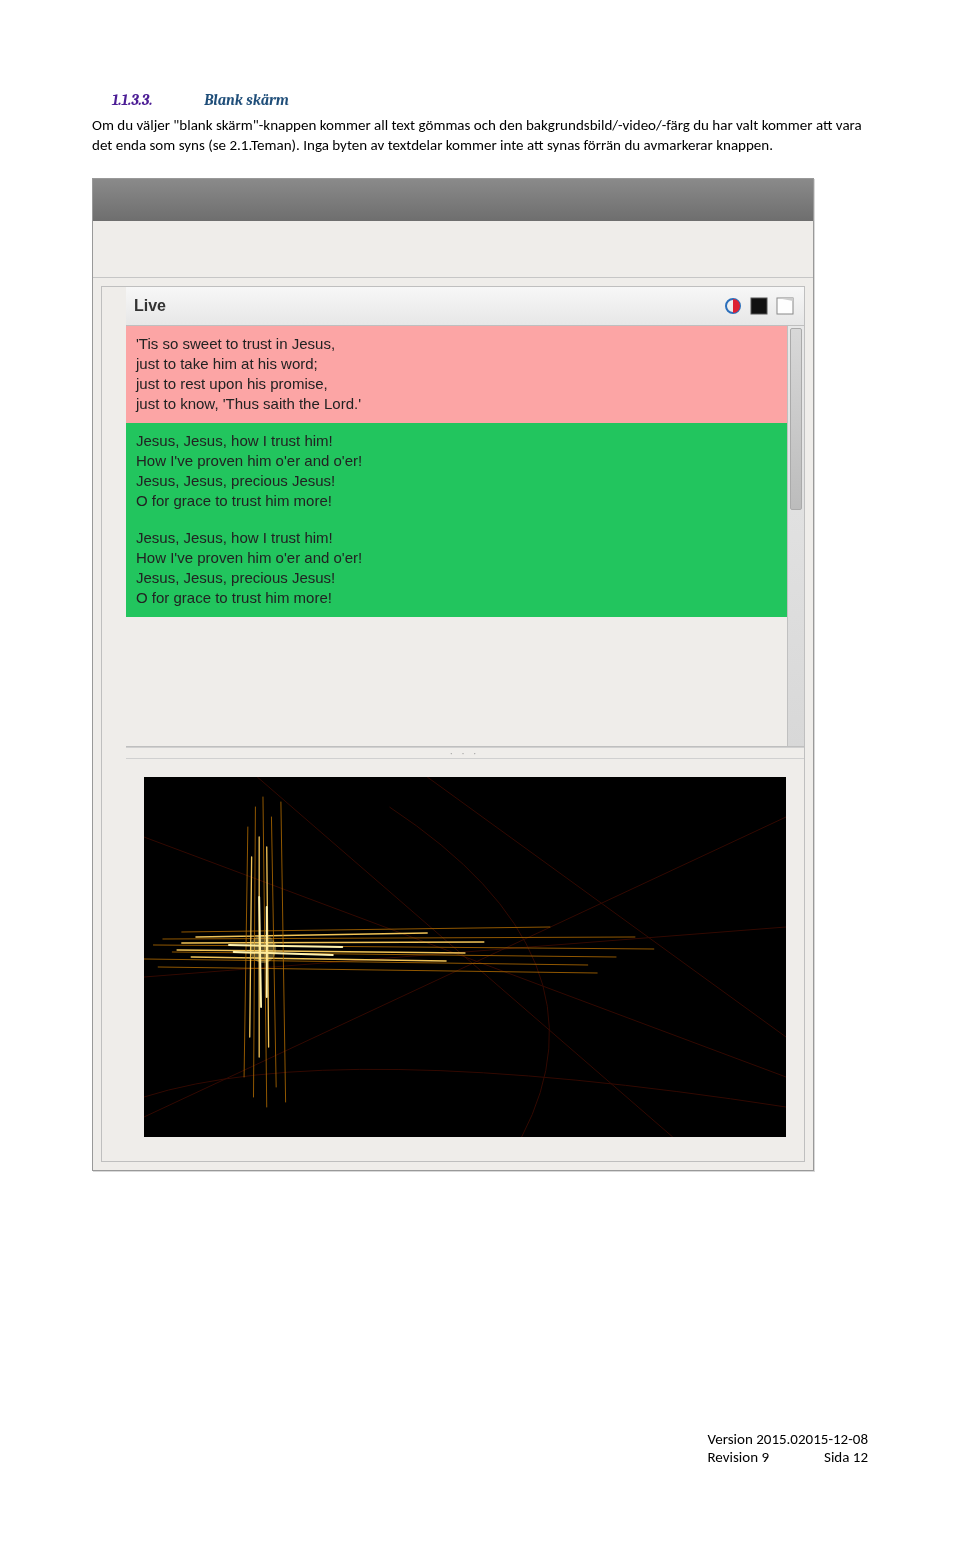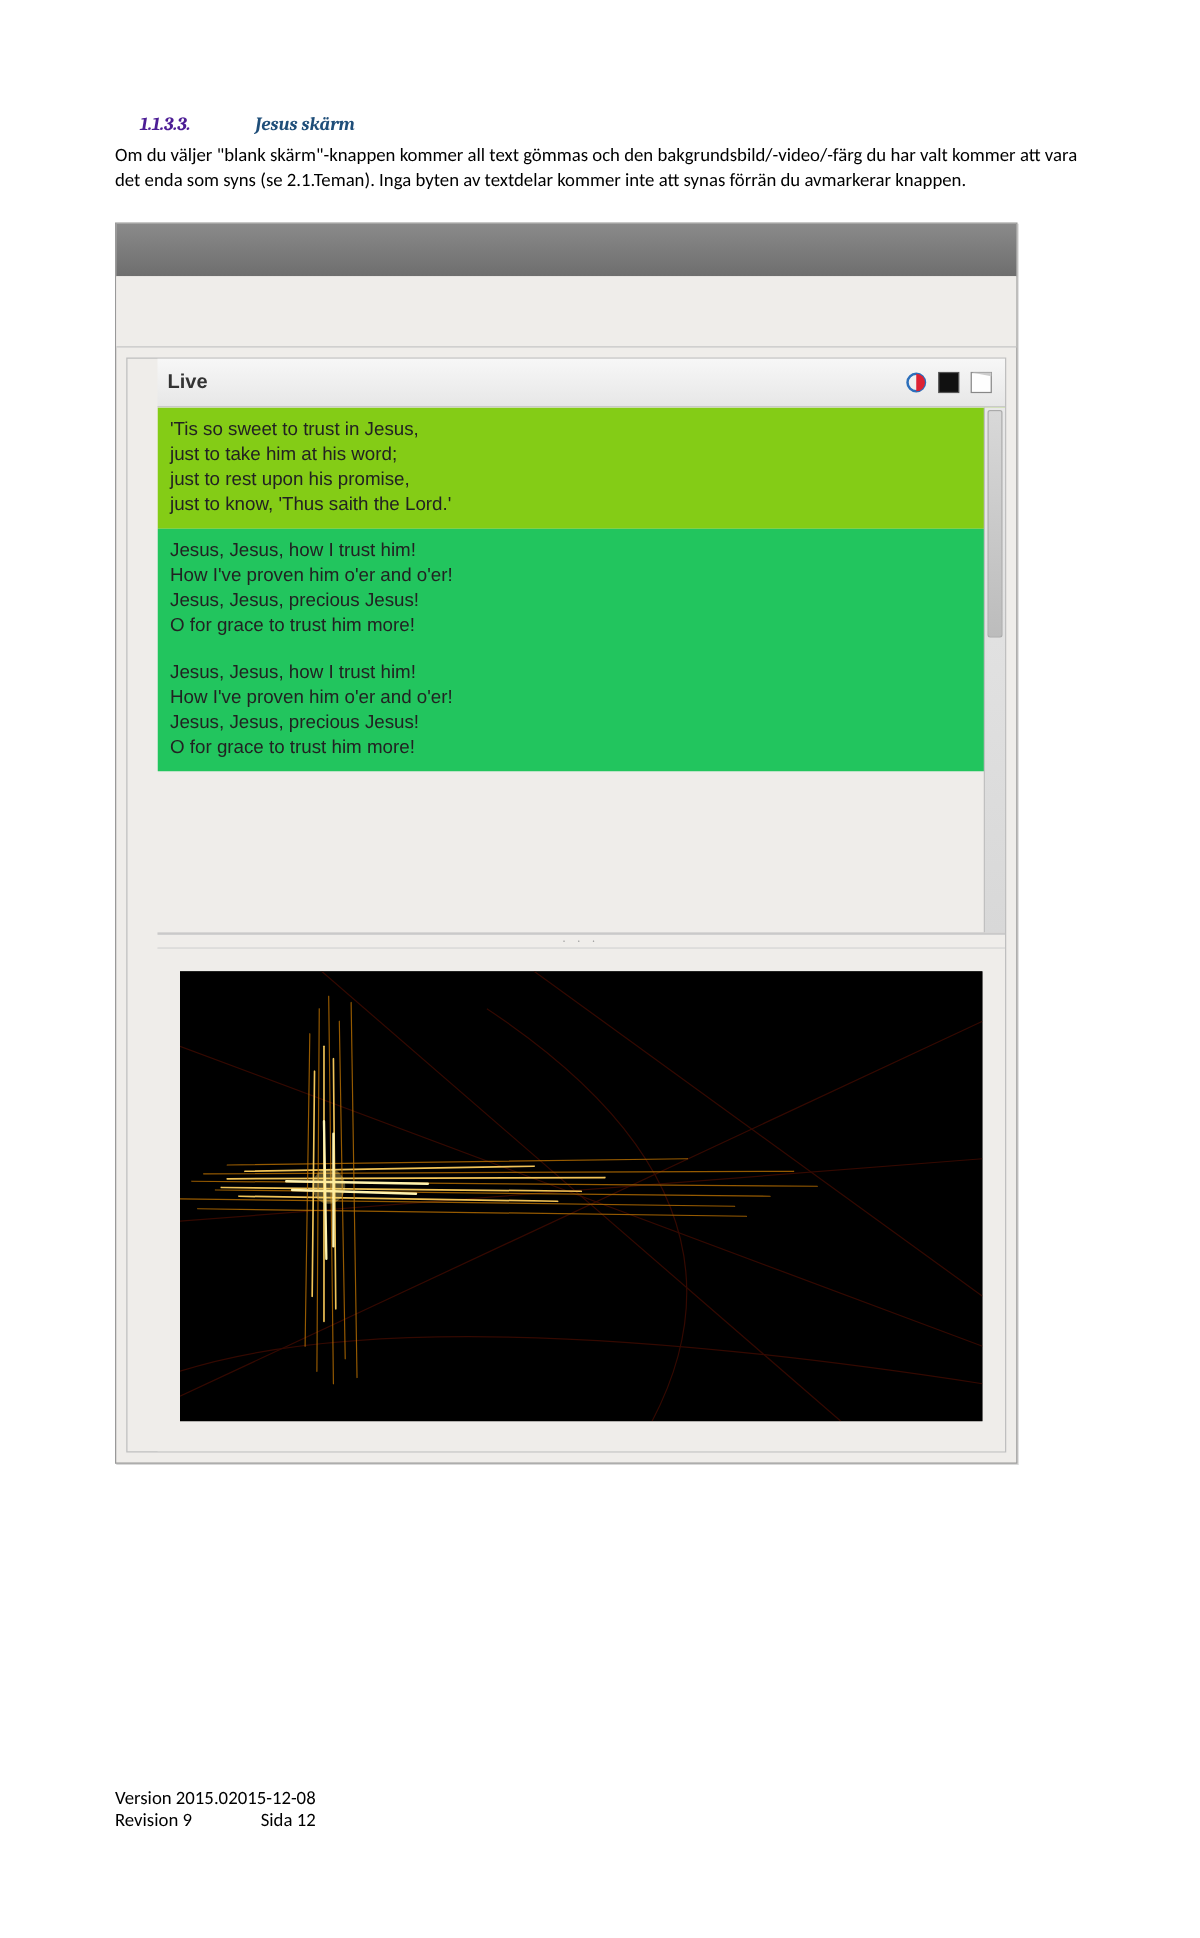--- a/index.html
+++ b/index.html
@@ -113,21 +113,21 @@
   }
   .scrollbar .arr.top{top:0}
   .verse {
     font-family: "Segoe UI", Tahoma, sans-serif;
     font-size: 15px;
     color: #222;
     padding: 8px 22px 8px 10px;
     line-height: 1.35;
     white-space: pre-line;
   }
-  .verse.odd { background: #84cc16; }
+  .verse.odd { background: #fca5a5; }
   .verse.even { background: #22c55e; }
   .splitter {
     height: 10px;
     background: #efedea;
     border-top: 1px solid #d0d0d0;
     border-bottom: 1px solid #d0d0d0;
     text-align: center;
     font-size: 8px;
     letter-spacing: 4px;
     color: #999;
@@ -142,32 +142,32 @@
     background: #000;
     position: relative;
     overflow: hidden;
   }
   
   .footer {
     position: absolute;
     bottom: 24px;
     left: 92px; right: 92px;
     display: flex;
-    justify-content: flex-start;
+    justify-content: flex-end;
     font-size: 15px;
     color: #000;
   }
 </style>
 </head>
 <body>
 
 <div class="page">
   <div class="heading-row">
     <span class="section-number">1.1.3.3.</span>
-    <span class="section-title">Jesus skärm</span>
+    <span class="section-title">Blank skärm</span>
   </div>
 
   <p class="body-text">Om du väljer "blank skärm"-knappen kommer all text gömmas och den bakgrundsbild/-video/-färg du har valt kommer att vara det enda som syns (se 2.1.Teman). Inga byten av textdelar kommer inte att synas förrän du avmarkerar knappen.</p>
 
   <div class="app-window">
     <div class="menubar"></div>
     <div class="toolbar"></div>
 
     <div class="panel">
       <div class="panel-header">

